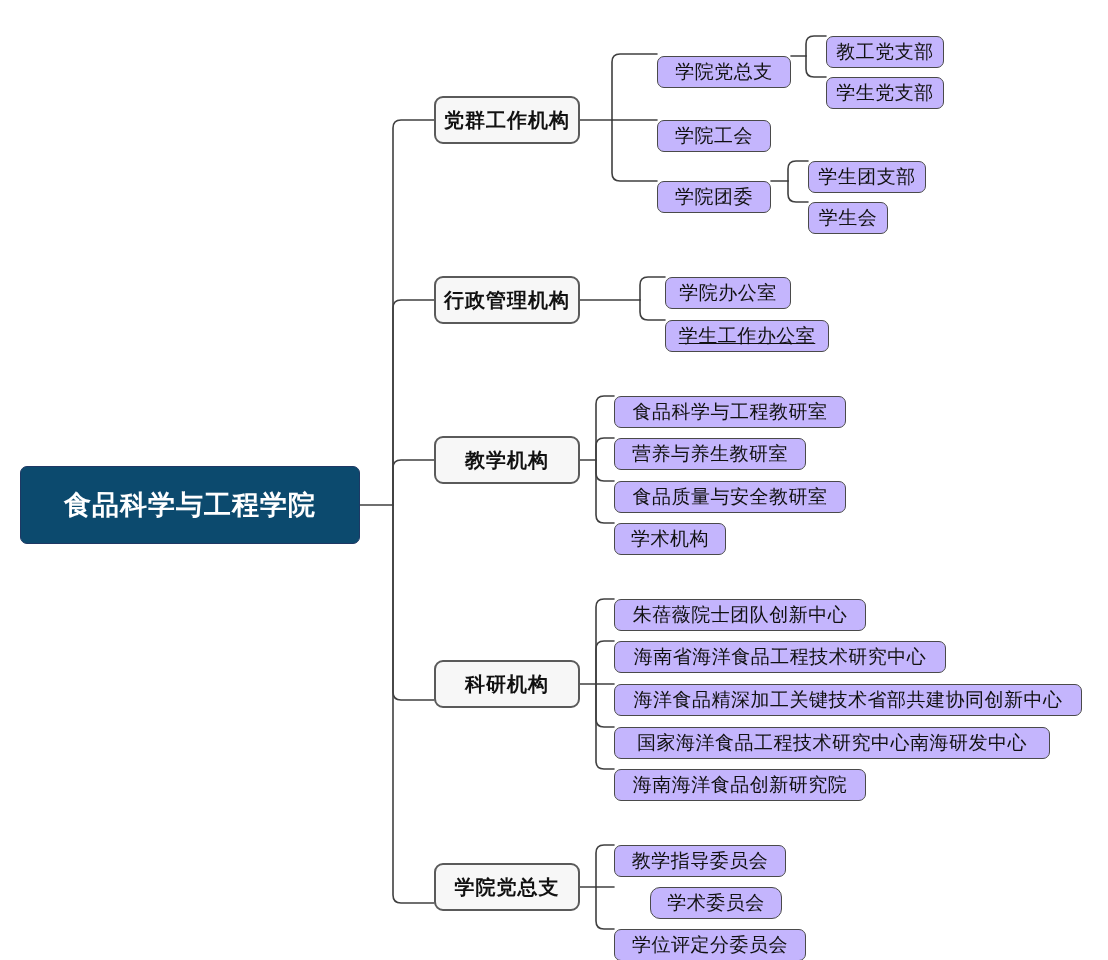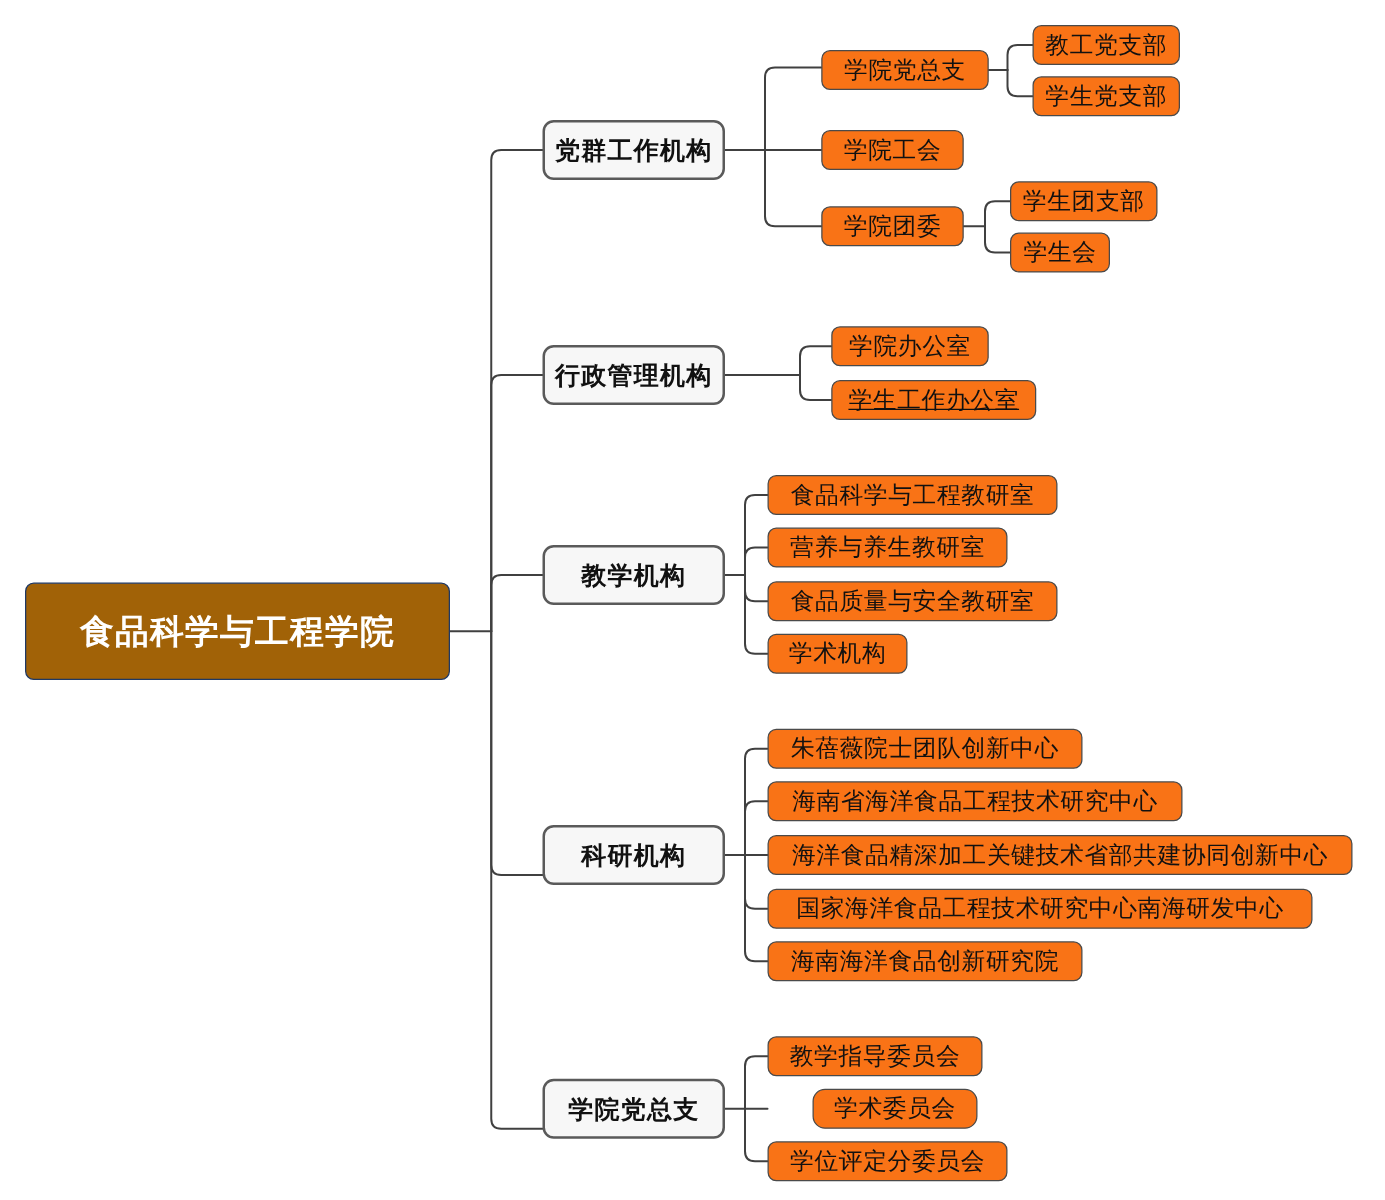--- a/index.html
+++ b/index.html
@@ -9,33 +9,33 @@
     position:relative;overflow:hidden;
   }
   #canvas{position:absolute;left:0;top:0;width:1108px;height:960px;}
   #links{position:absolute;left:0;top:0;width:1108px;height:960px;pointer-events:none;}
 
   .node{position:absolute;box-sizing:border-box;display:flex;align-items:center;
         justify-content:center;white-space:nowrap;}
 
   
   .lvl1{
-    background:#a16207;color:#ffffff;border-radius:7px;
+    background:#0c4a6e;color:#ffffff;border-radius:7px;
     font-size:27px;font-weight:bold;letter-spacing:1px;
     border:1px solid #1F3864;
   }
   
   .lvl2{
     background:#F7F7F7;color:#111111;border:2.6px solid #5A5A5A;
     border-radius:9px;font-size:20px;font-weight:bold;letter-spacing:1px;
   }
   
   .lvl3,.lvl4{
-    background:#f97316;color:#111111;border:1.2px solid #4a4a4a;
-    border-radius:7px;font-size:19px;font-weight:normal;letter-spacing:0.5px;
+    background:#c4b5fd;color:#111111;border:1.2px solid #4a4a4a;
+    border-radius:7px;font-size:19px;font-weight:normal;letter-spacing:0.5px;margin-top:16px;
   }
 </style>
 </head>
 <body>
 
 <div id="canvas">
 
   <svg id="links" viewBox="0 0 1108 960" xmlns="http://www.w3.org/2000/svg">
     <g fill="none" stroke="#404040" stroke-width="1.6" stroke-linecap="round">
 

